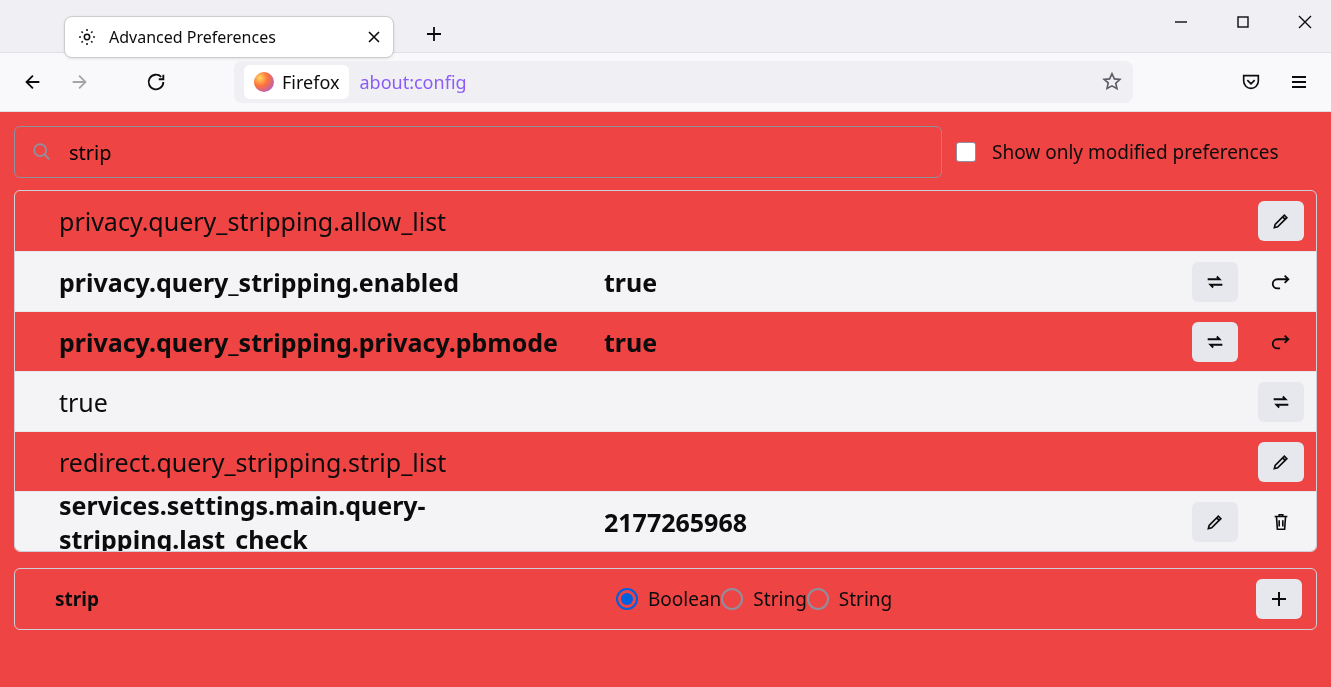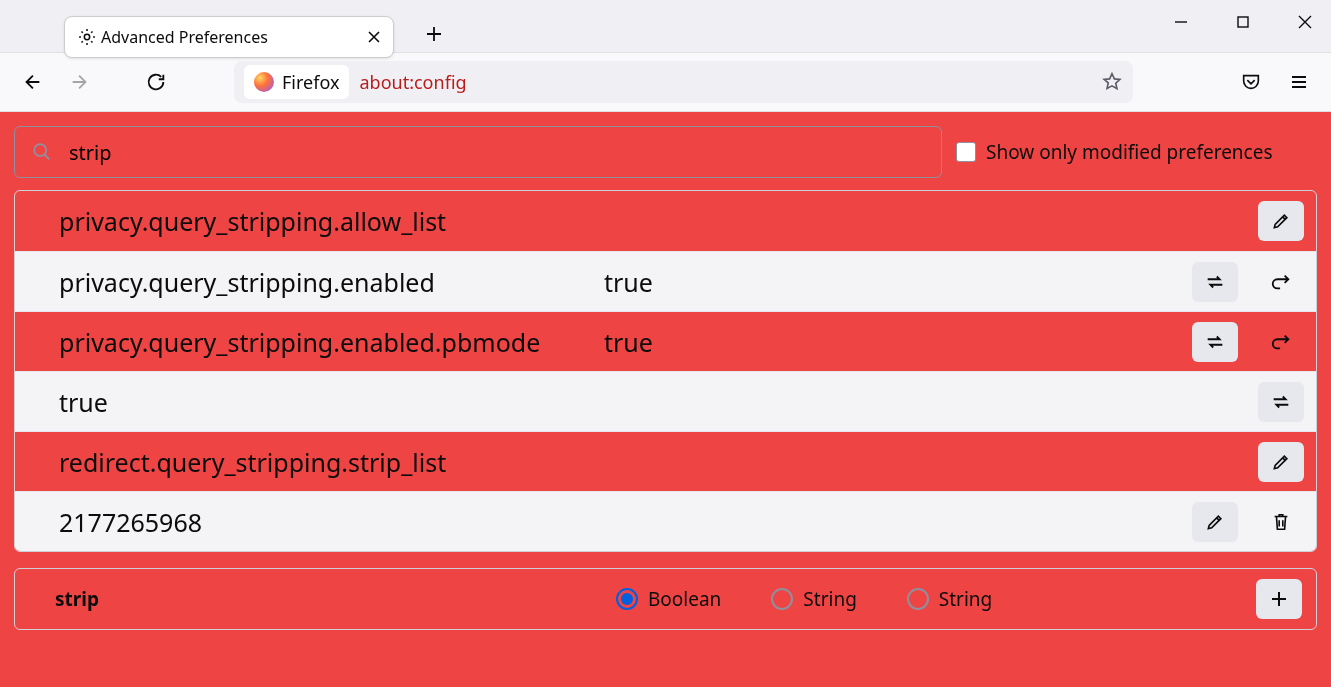--- a/index.html
+++ b/index.html
@@ -1,54 +1,54 @@
 <!DOCTYPE html>
 <html><head>
 <meta charset="utf-8">
 <style>
   * { box-sizing: border-box; }
   html, body { margin: 0; padding: 0; font-family: "Segoe UI", -apple-system, system-ui, sans-serif; background: #f0f0f4; color: #0c0c0d; }
   body { width: 1331px; height: 687px; overflow: hidden; display:flex; flex-direction:column; }
   
   .titlebar { height: 52px; display:flex; align-items:flex-end; padding: 0 10px 0 64px; position:relative; background:#f0f0f4;}
-  .tab { width: 330px; height: 42px; background:#fff; border:1px solid #ccc; border-radius:8px; display:flex; align-items:center; padding:0 12px; gap:4px; box-shadow: 0 1px 3px rgba(0,0,0,.1); position:relative; top:6px;}
+  .tab { width: 330px; height: 42px; background:#fff; border:1px solid #ccc; border-radius:8px; display:flex; align-items:center; padding:0 12px; gap:12px; box-shadow: 0 1px 3px rgba(0,0,0,.1); position:relative; top:6px;}
   .tab .label { font-size:16px; flex:1; white-space:nowrap; overflow:hidden; text-overflow:ellipsis;}
   .new-tab-btn { width:40px; height:40px; display:flex; align-items:center; justify-content:center; margin-left:20px; cursor:pointer; position:relative; top:2px;}
   .winctrls { position:absolute; right:4px; top:4px; display:flex; gap:18px;}
   .winctrls .ctl { width:44px; height:36px; display:flex; align-items:center; justify-content:center; cursor:pointer;}
   
   .toolbar { height:60px; display:flex; align-items:center; padding:0 12px; gap:8px; background:#f9f9fb; border-bottom:1px solid #e0e0e0; border-top:1px solid #e0e0e0;}
   .tb-btn { width:40px; height:40px; display:flex; align-items:center; justify-content:center; border-radius:6px; cursor:pointer;}
   .tb-btn.disabled { opacity:0.35; cursor:default;}
   .url-bar { flex:1; height:42px; background:#f0f0f4; border-radius:8px; display:flex; align-items:center; padding:0 10px; gap:10px; margin:0 60px 0 50px;}
   .url-identity { display:flex; align-items:center; gap:8px; background:#fff; border-radius:6px; padding:4px 10px; height:34px;}
   .ff-logo { width:20px; height:20px; border-radius:50%; background: radial-gradient(circle at 30% 30%, #ffd966, #ff7139 40%, #9059ff 100%); }
-  .url-text { font-size:18px; color:#b91c1c;}
+  .url-text { font-size:18px; color:#8b5cf6;}
   
   .content { flex:1; background:#ef4444; padding:14px; overflow:hidden;}
   .search-row { display:flex; align-items:center; gap:14px; margin-bottom:12px;}
   .search-box { flex:0 0 928px; height:52px; border:1px solid #8f8f9d; border-radius:6px; display:flex; align-items:center; padding:0 16px; gap:14px;}
   .search-box input { flex:1; border:none; outline:none; font-size:20px; font-family:inherit; background:transparent;}
-  .show-mod { display:flex; align-items:center; gap:10px; font-size:19px;}
+  .show-mod { display:flex; align-items:center; gap:16px; font-size:19px;}
   .show-mod .cb { width:20px; height:20px; border:1.5px solid #8f8f9d; border-radius:3px; background:#fff;}
   
   .prefs { border:1px solid #cfcfd8; border-radius:6px; overflow:hidden; }
   .pref-row { height:60px; display:flex; align-items:center; padding:0 12px 0 44px; font-size:25px; border-top:1px solid #e7e7ee;}
   .pref-row:first-child { border-top:none; }
   .pref-row.alt { background:#f4f4f7; }
-  .pref-row.bold .pname, .pref-row.bold .pval { font-weight:400; }
+  .pref-row.bold .pname, .pref-row.bold .pval { font-weight:700; }
   .pname { flex:0 0 545px; }
   .pval { flex:1; }
   .pactions { display:flex; gap:20px; align-items:center; }
   .icon-btn { width:46px; height:40px; border-radius:6px; display:flex; align-items:center; justify-content:center; cursor:pointer;}
   .icon-btn.grey { background:#e7e7ee; }
   
   .newpref { height:62px; border:1px solid #cfcfd8; border-radius:6px; margin-top:16px; display:flex; align-items:center; padding:0 14px 0 40px; font-size:19px; gap:12px;}
   .newpref .pname { font-weight:700; flex:0 0 549px;}
-  .radios { display:flex; gap:50px; align-items:center; flex:1;}
+  .radios { display:flex; align-items:center; flex:1;}
   .radio { display:flex; align-items:center; gap:10px; cursor:pointer;}
   .rcircle { width:22px; height:22px; border:2px solid #8f8f9d; border-radius:50%; display:flex; align-items:center; justify-content:center;}
   .rcircle.sel { border-color:#0060df;}
   .rcircle.sel::after { content:""; width:12px; height:12px; border-radius:50%; background:#0060df;}
 
   svg { display:block; }
   .stroke-dark { stroke:#0c0c0d; }
   .stroke-mid  { stroke:#5b5b66; }
 </style>
 </head>
@@ -180,21 +180,21 @@
           <div class="icon-btn">
             <span>
               <svg width="22" height="20" viewBox="0 0 24 20" fill="none" stroke="#0c0c0d" stroke-width="2">
                 <path d="M20 7H8a5 5 0 1 0 0 10h3M16 3l4 4-4 4"></path>
               </svg>
             </span>
           </div>
         </div>
       </div>
       <div class="pref-row bold">
-        <span class="pname">privacy.query_stripping.enabled.pbmode</span>
+        <span class="pname">privacy.query_stripping.privacy.pbmode</span>
         <span class="pval">true</span>
         <div class="pactions">
           <div class="icon-btn grey">
             <span>
               <svg width="22" height="20" viewBox="0 0 24 20" fill="none" stroke="#0c0c0d" stroke-width="2">
                 <path d="M4 7h13l-3-3M20 13H7l3 3"></path>
               </svg>
             </span>
           </div>
           <div class="icon-btn">
@@ -225,20 +225,21 @@
           <div class="icon-btn grey">
             <span>
               <svg width="20" height="20" viewBox="0 0 24 24" fill="none" stroke="#0c0c0d" stroke-width="2">
                 <path d="M4 20l1-4L16 5l3 3L8 19l-4 1zM14 7l3 3"></path>
               </svg>
             </span>
           </div>
         </div>
       </div>
       <div class="pref-row alt bold">
+        <span class="pname">services.settings.main.query-stripping.last_check</span>
         <span class="pval">2177265968</span>
         <div class="pactions">
           <div class="icon-btn grey">
             <span>
               <svg width="20" height="20" viewBox="0 0 24 24" fill="none" stroke="#0c0c0d" stroke-width="2">
                 <path d="M4 20l1-4L16 5l3 3L8 19l-4 1zM14 7l3 3"></path>
               </svg>
             </span>
           </div>
           <div class="icon-btn">

